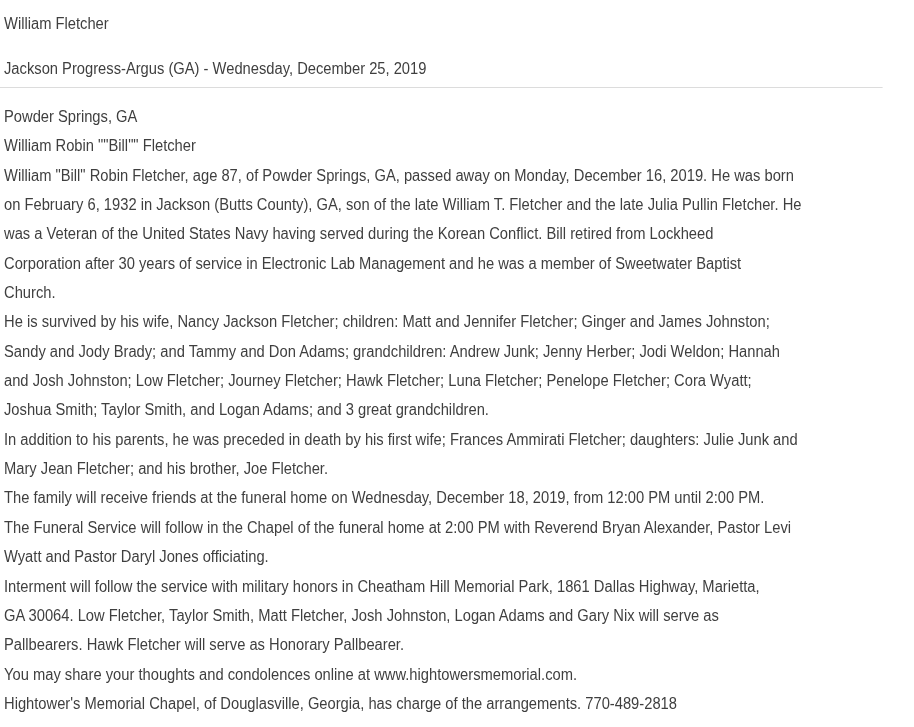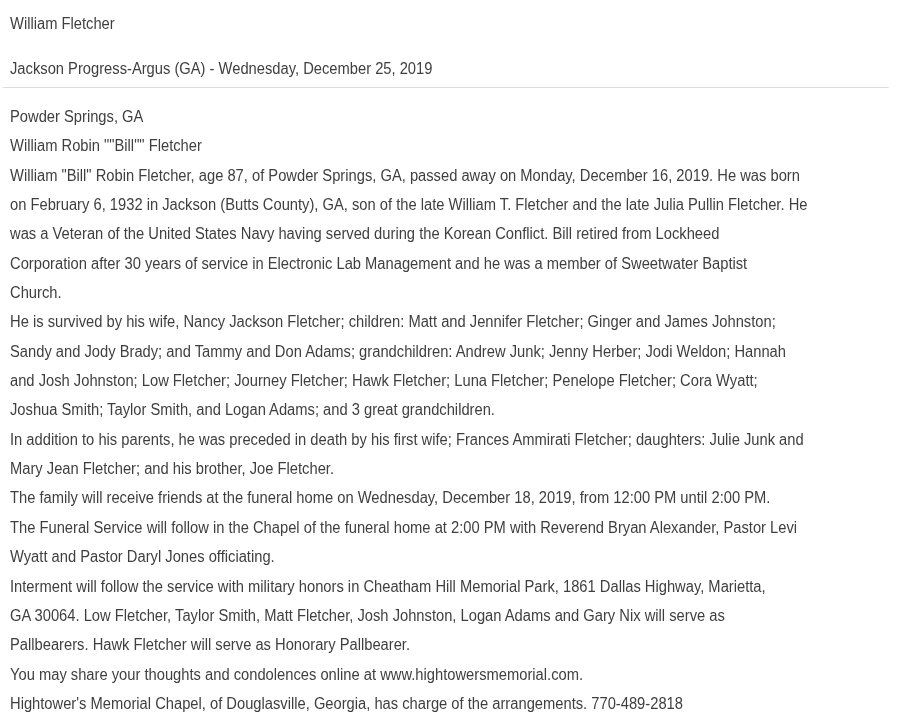--- a/index.html
+++ b/index.html
@@ -3,21 +3,21 @@
 <meta charset="utf-8">
 <style>
   html, body { margin: 0; padding: 0; }
   body {
     width: 914px;
     height: 727px;
     background: #ffffff;
     overflow: hidden;
     font-family: "Liberation Sans", "DejaVu Sans", sans-serif;
   }
-  .page { padding: 15px 0 0 10px; }
+  .page { padding: 15px 0 0 4px; }
   
   .squeeze {
     transform: scaleX(0.92);
     transform-origin: 0 0;
     width: 978px;
   }
   .title, .source {
     font-size: 16px;
     line-height: 17px;
     color: #3f3f3f;

